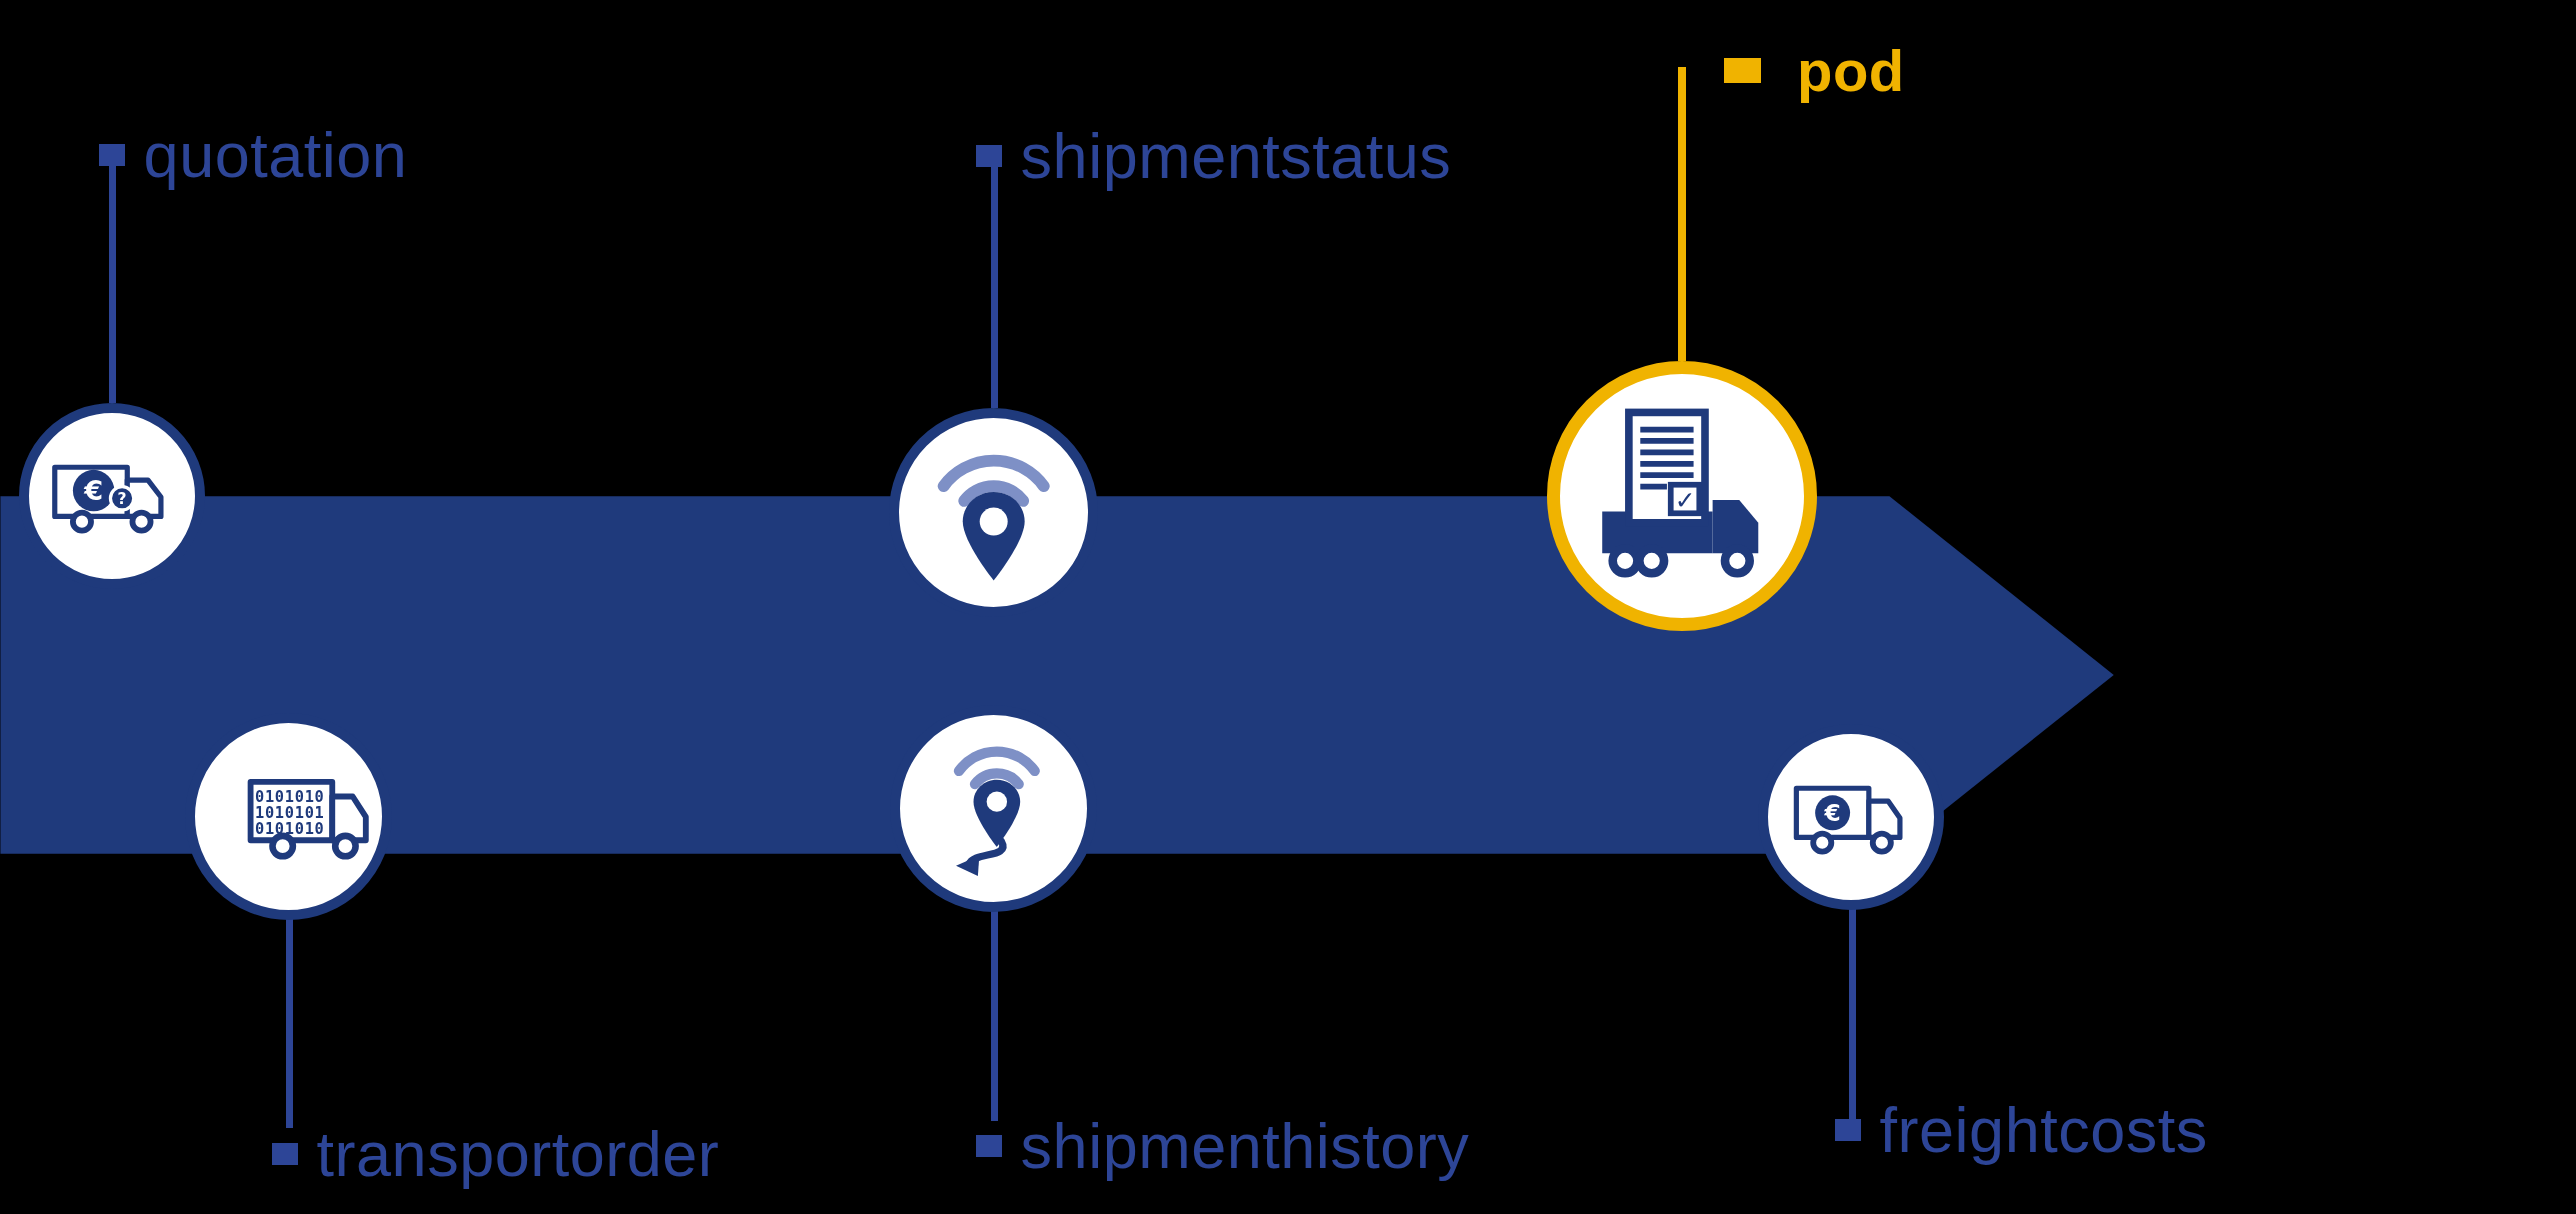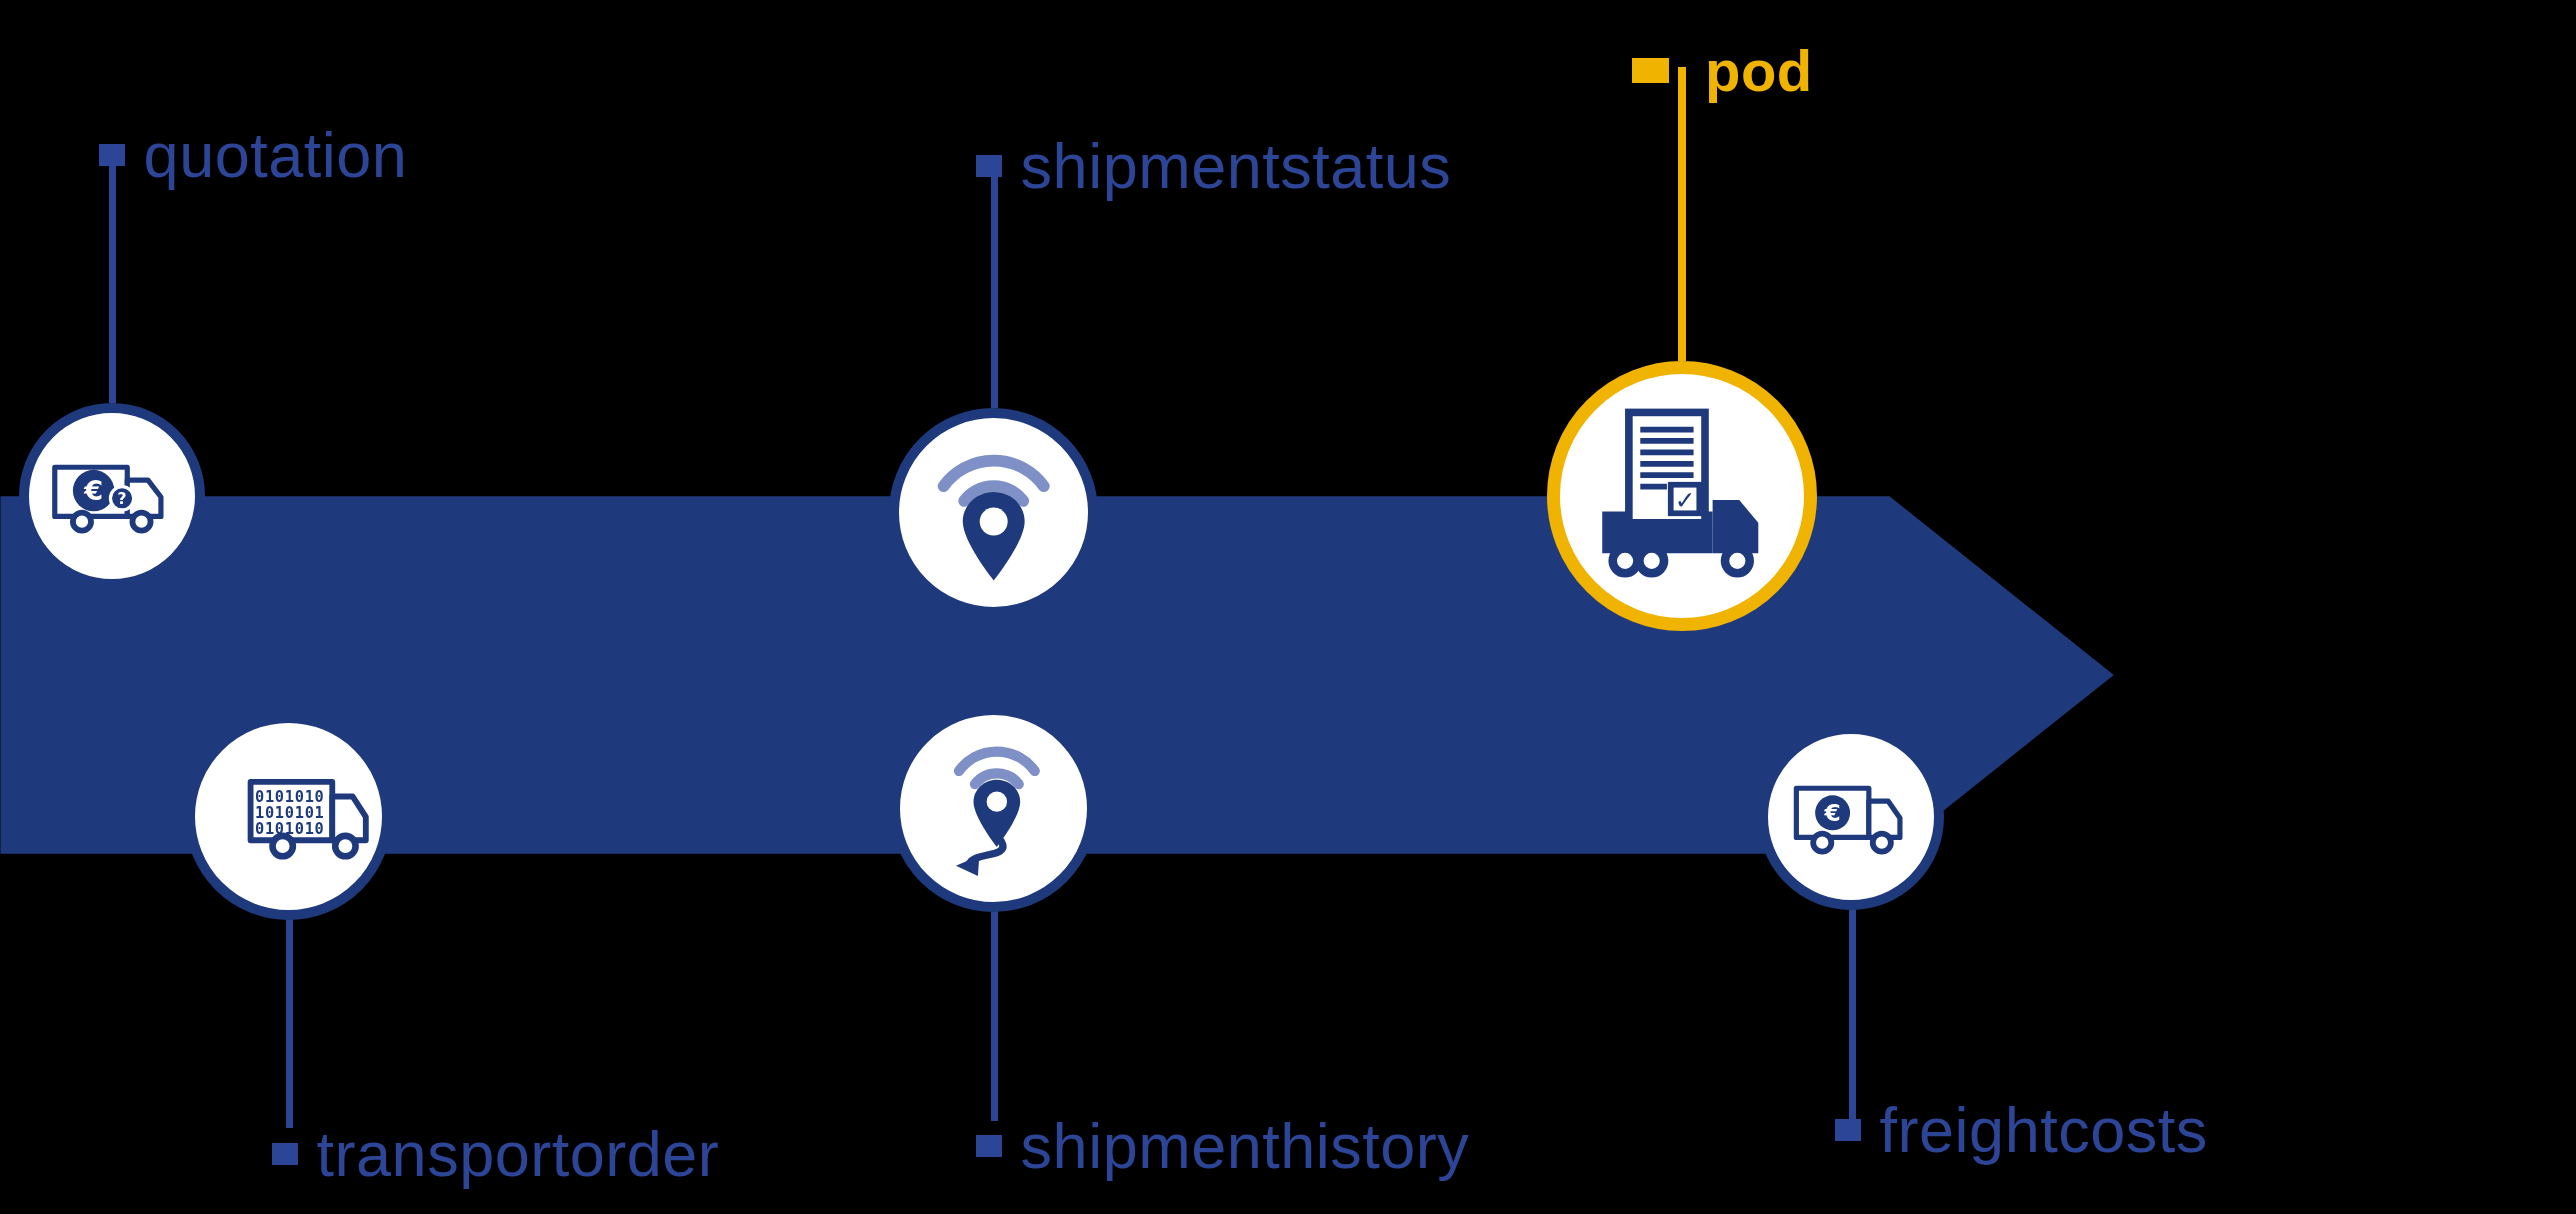--- a/index.html
+++ b/index.html
@@ -86,35 +86,35 @@
       <circle class="wheel" cx="27" cy="70" r="7"></circle>
       <circle class="wheel" cx="73" cy="70" r="7"></circle>
       <circle class="ink" cx="36" cy="46" r="16"></circle>
       <text class="coin-glyph" x="36" y="53.5" font-size="21">€</text>
       <circle class="ink" cx="58" cy="52" r="9" stroke="#fff" stroke-width="2.5"></circle>
       <text class="coin-glyph" x="58" y="56.5" font-size="12">?</text>
     </svg>
   </div>
 
   <div class="connector" style="left:991px; top:160px; height:248px;"></div>
-  <div class="tag" style="left:976px; top:130px;">
+  <div class="tag" style="left:976px; top:120px;">
     <span class="sq"></span>
     <span class="txt">shipmentstatus</span>
   </div>
   <div class="node-circle" style="left:889px; top:408px; width:209px; height:209px;">
     <svg viewBox="0 0 100 100">
       <path class="wave" stroke-width="8" d="M16 32 A 42 42 0 0 1 84 32"></path>
       <path class="wave" stroke-width="8" d="M30 42 A 25 25 0 0 1 70 42"></path>
       <path class="ink" d="M50 36 C62 36 71 45 71 56 C71 70 50 96 50 96 C50 96 29 70 29 56 C29 45 38 36 50 36 Z"></path>
       <circle cx="50" cy="56" r="9.5" fill="#ffffff"></circle>
     </svg>
   </div>
 
   <div class="connector gold" style="left:1678px; top:67px; height:294px;"></div>
-  <div class="tag gold" style="left:1632px; top:37px;gap:36px;">
+  <div class="tag gold" style="left:1724px; top:37px;gap:36px;">
     <span class="sq"></span>
     <span class="txt">pod</span>
   </div>
   <div class="node-circle highlight" style="left:1547px; top:361px; width:270px; height:270px;">
     <svg viewBox="0 0 100 100">
       <path class="ink" d="M8 58 H66 V80 H8 Z"></path>
       <path class="ink" d="M66 52 H80 L90 64 V80 H66 Z"></path>
       <circle class="wheel" cx="20" cy="84" r="6.5"></circle>
       <circle class="wheel" cx="34" cy="84" r="6.5"></circle>
       <circle class="wheel" cx="79" cy="84" r="6.5"></circle>

